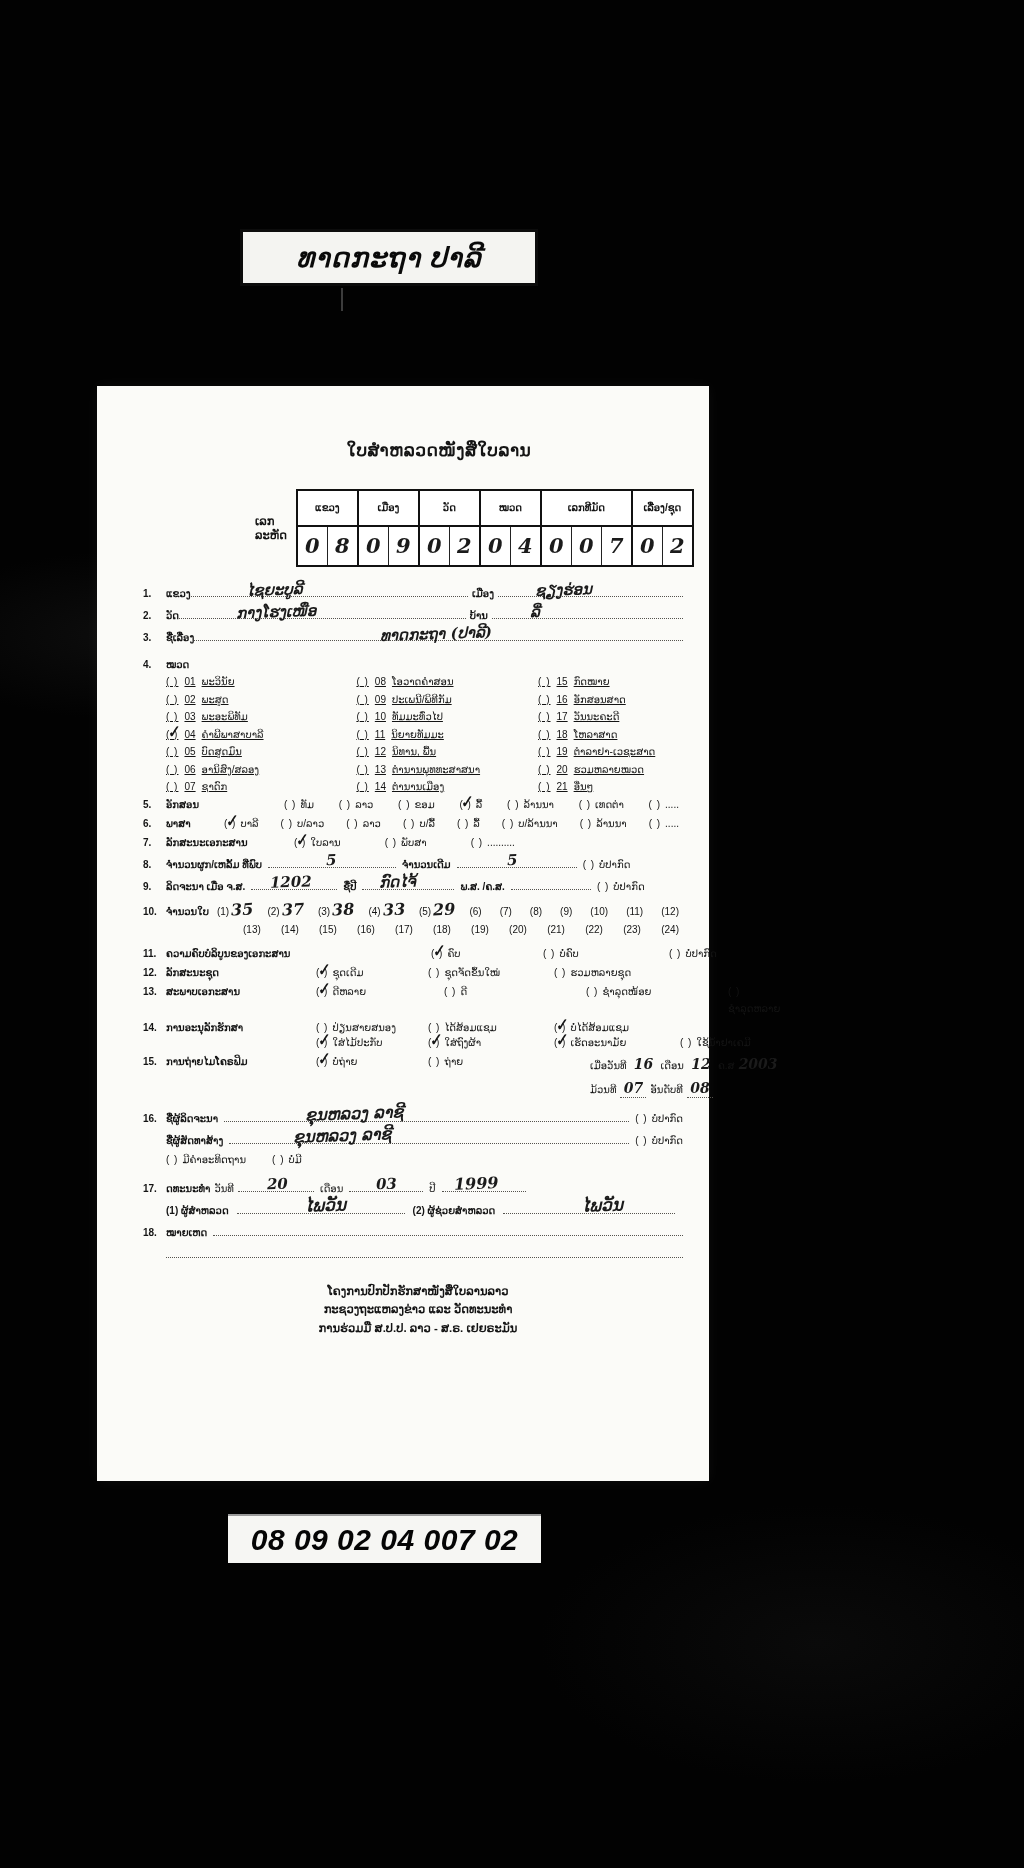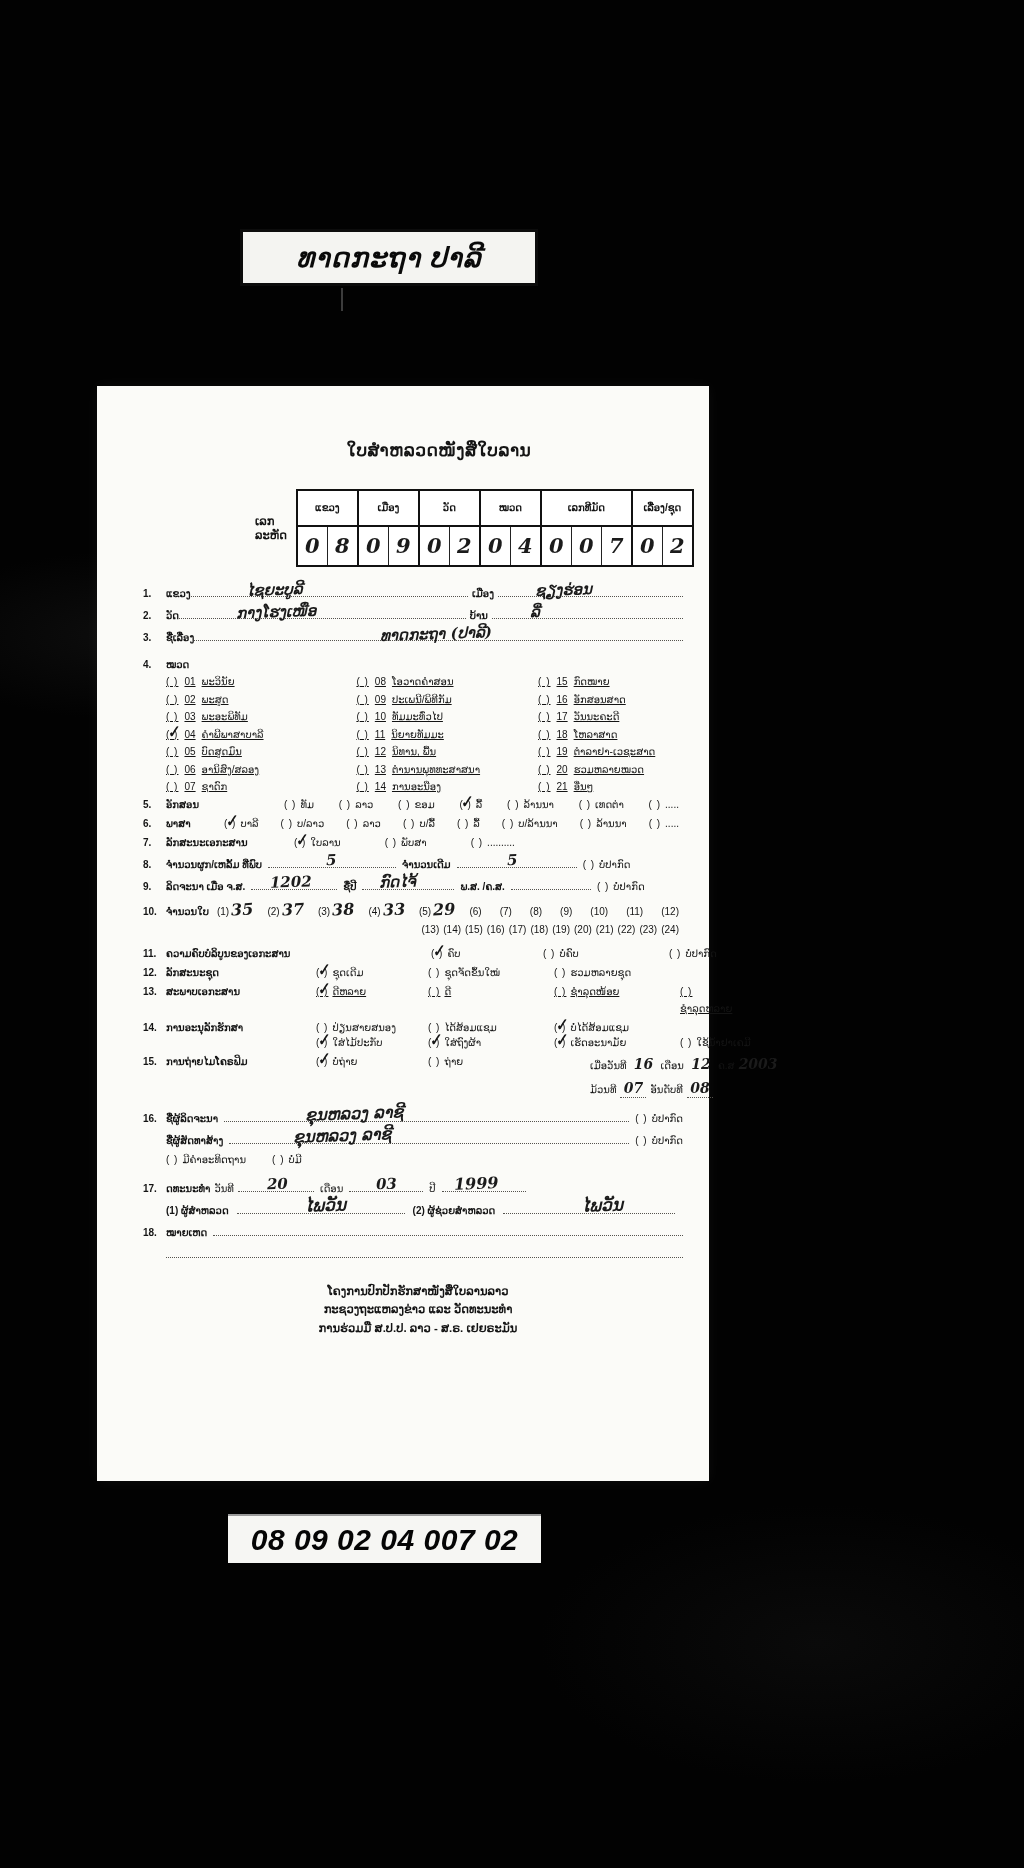--- a/index.html
+++ b/index.html
@@ -60,21 +60,21 @@
   .opts-spread{flex:1;display:flex;justify-content:space-between;padding-right:4px;}
   .opts-gap{display:flex;}
   .opts-gap .opt{margin-right:0;}
   .lblw150{font-weight:bold;width:150px;flex:none;}
   .lblw265{font-weight:bold;width:265px;flex:none;}
   
   .slots{display:flex;flex:1;justify-content:space-between;align-items:baseline;}
   .slot{display:inline-flex;align-items:baseline;gap:2px;}
   .slot-n{font-size:10px;}
   .slot-v{font-size:16px;min-width:2px;display:inline-block;transform:rotate(-3deg);}
-  .row2-indent{margin-left:100px;justify-content:flex-end;}
+  .row2-indent{margin-left:100px;}
   
   .dateblock{display:flex;flex-direction:column;gap:6px;flex:1;}
   .dateline{display:flex;align-items:baseline;gap:4px;white-space:nowrap;}
   .dval{font-size:14px;display:inline-block;min-width:26px;text-align:center;}
   .dotted-u{border-bottom:1.2px dotted #55534e;}
   
   .paper-footer{text-align:center;font-weight:bold;font-size:11.5px;line-height:1.6;margin-top:24px;margin-left:10px;}
   
   .bottom-label{position:absolute;left:228px;top:1514px;width:313px;height:49px;
     background:#f6f6f3;border-top:2px solid #9a9a9a;box-sizing:border-box;
@@ -245,21 +245,21 @@
             <span class="clabel">ນິທານ, ພື້ນ</span>
           </div>
           <div class="cat-item">
             <span class="chk"></span>
             <span class="ccode">13</span>
             <span class="clabel">ຕຳນານພຸທທະສາສນາ</span>
           </div>
           <div class="cat-item">
             <span class="chk"></span>
             <span class="ccode">14</span>
-            <span class="clabel">ການອະນືອງ</span>
+            <span class="clabel">ຕຳນານເມືອງ</span>
           </div>
         </div>
       <div class="cat-col">
           <div class="cat-item">
             <span class="chk"></span>
             <span class="ccode">15</span>
             <span class="clabel">ກົດໝາຍ</span>
           </div>
           <div class="cat-item">
             <span class="chk"></span>
@@ -562,21 +562,21 @@
           <span class="opt" style="width: 126px;">
             <span class="chk"></span>
             <span class="olabel">ຮວມຫລາຍຊຸດ</span>
           </span>
         </span>
     </div>
 
     <div class="row">
       <span class="num">13.</span>
       <span class="lblw150">ສະພາບເອກະສານ</span>
-      <span class="opts-gap" style="gap:0;text-decoration:underline;">
+      <span class="opts-gap" style="gap:16px;">
           <span class="opt" style="width: 112px;">
             <span class="chk checked"></span>
             <span class="olabel">ດີຫລາຍ</span>
           </span>
           <span class="opt" style="width: 126px;">
             <span class="chk"></span>
             <span class="olabel">ດີ</span>
           </span>
           <span class="opt" style="width: 126px;">
             <span class="chk"></span>

